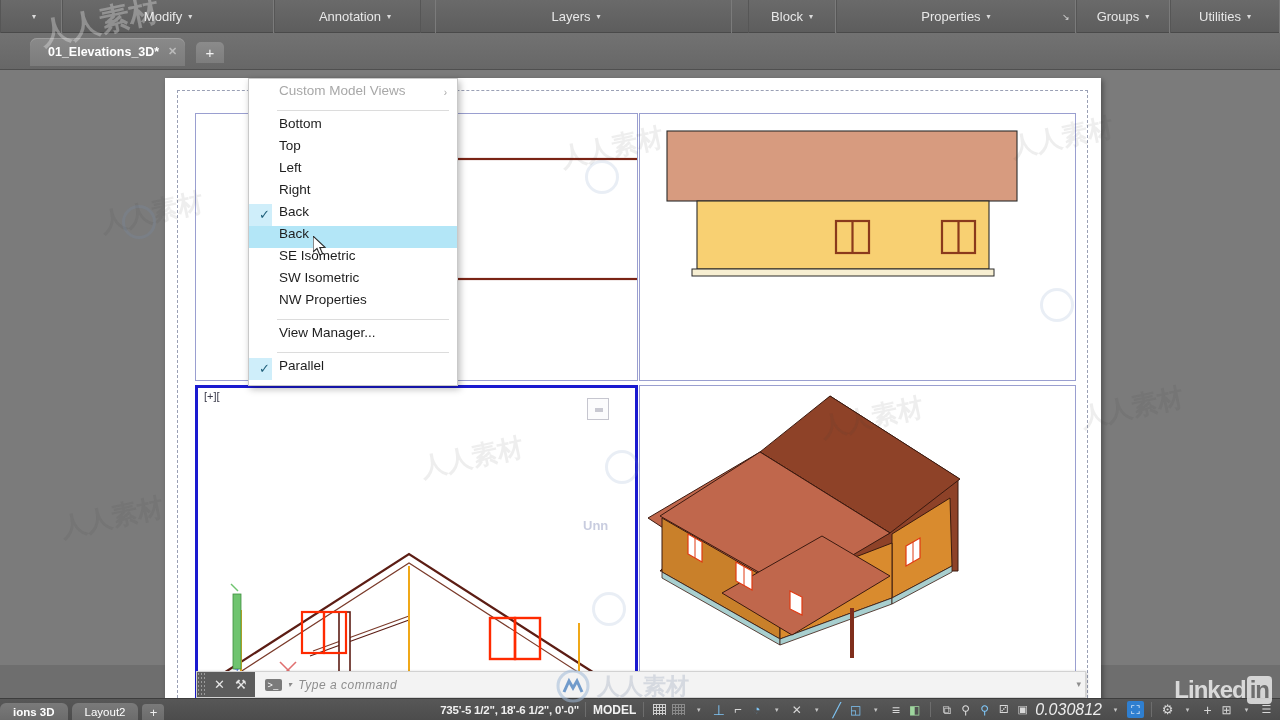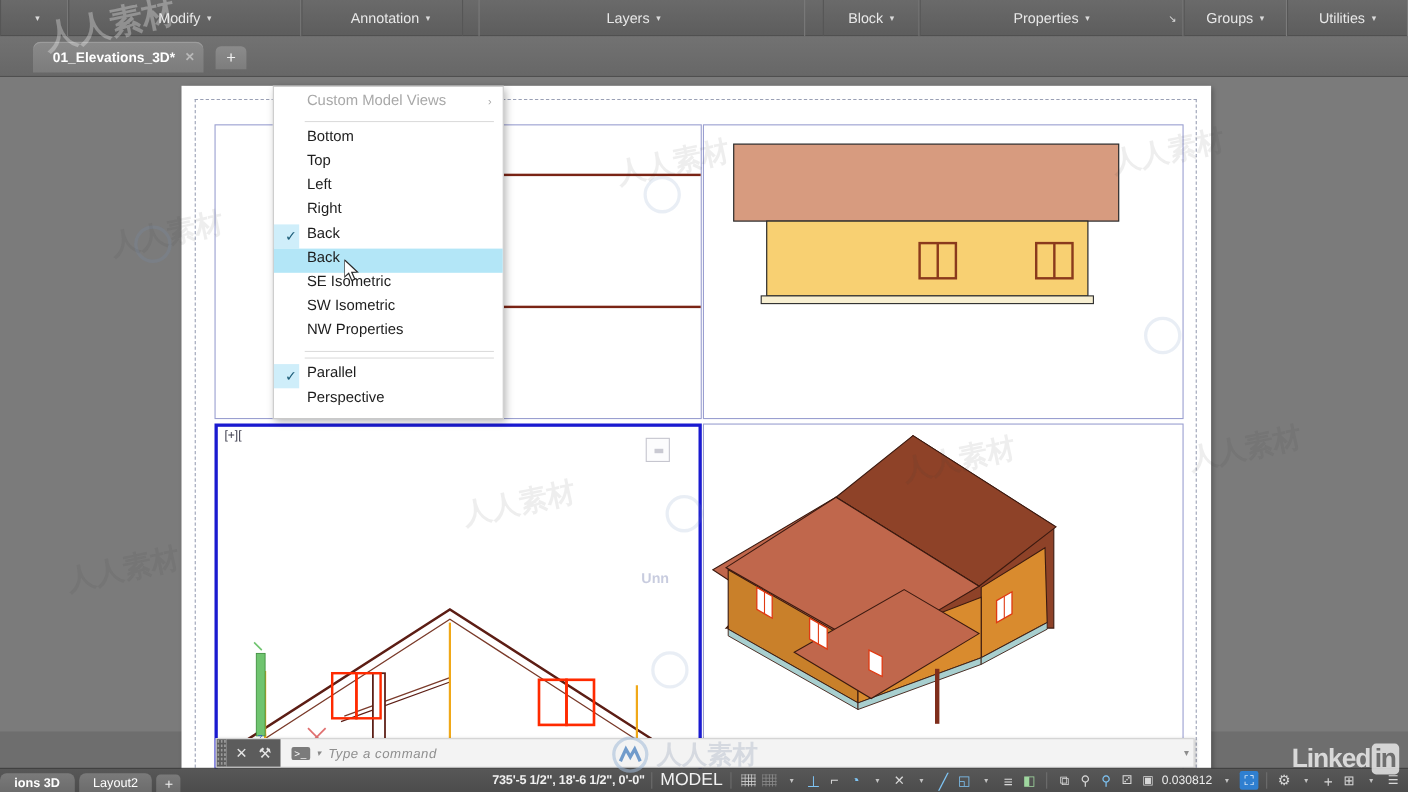--- a/index.html
+++ b/index.html
@@ -443,28 +443,28 @@
     <div class="menu-item">
       <span>SE Isometric</span>
     </div>
     <div class="menu-item">
       <span>SW Isometric</span>
     </div>
     <div class="menu-item">
       <span>NW Properties</span>
     </div>
     <div class="menu-sep"></div>
+    <div class="menu-item">
+      <span>View Manager...</span>
+    </div>
     <div class="menu-sep"></div>
     <div class="menu-item">
       <span class="check-bg"></span>
       <span class="check">✓</span>
       <span>Parallel</span>
-    </div>
-    <div class="menu-item">
-      <span>Perspective</span>
     </div>
   </div>
 
   <svg class="cursor-arrow" width="16" height="22" viewBox="0 0 16 22">
     <polygon points="0,0 0,16 4,12.5 6.8,19 9.6,17.8 6.8,11.6 12,11.3" fill="#ffffff" stroke="#2a2a2a" stroke-width="1.1"></polygon>
   </svg>
 
   <div class="cmdline">
     <div class="cmd-grip"></div>
     <div class="cmd-tools">
@@ -487,21 +487,21 @@
       <div class="layout-tab">
         <span>Layout2</span>
       </div>
       <div class="layout-add">+</div>
     </div>
 
     <div style="flex:1;"></div>
 
     <div class="coords">735'-5 1/2", 18'-6 1/2", 0'-0"</div>
     <div class="sb-sep"></div>
-    <div class="sb-btn" style="font-weight:normal;font-size:16px;color:#f2f2f2;">MODEL</div>
+    <div class="sb-btn" style="font-weight:bold;font-size:12px;color:#f2f2f2;">MODEL</div>
     <div class="sb-sep"></div>
 
     <div class="sb-btn">
         <span class="grid-icon"></span>
       </div>
     <div class="sb-btn">
         <span class="grid-icon dim"></span>
       </div>
     <div class="sb-btn sb-caret">▾</div>
     <div class="sb-btn on" style="font-size:14px;">⊥</div>
@@ -514,21 +514,21 @@
     <div class="sb-btn on" style="font-size:12px;">◱</div>
     <div class="sb-btn sb-caret">▾</div>
     <div class="sb-btn" style="font-size:14px;">≡</div>
     <div class="sb-btn" style="font-size:12px;color:#9fd79f;">◧</div>
     <div class="sb-sep"></div>
     <div class="sb-btn" style="font-size:12px;">⧉</div>
     <div class="sb-btn" style="font-size:12px;">⚲</div>
     <div class="sb-btn on" style="font-size:12px;">⚲</div>
     <div class="sb-btn" style="font-size:11px;">⚂</div>
     <div class="sb-btn" style="font-size:11px;">▣</div>
-    <div class="sb-btn" style="font-size:11px;min-width:auto;padding:0 2px;color:#ededed;">0.030812</div>
+    <div class="sb-btn" style="font-size:16px;min-width:auto;padding:0 2px;color:#ededed;font-style:italic;">0.030812</div>
     <div class="sb-btn sb-caret">▾</div>
     <div class="sb-btn on" style="font-size:12px;background:#2f7fd0;color:#fff;border-radius:2px;">⛶</div>
     <div class="sb-sep"></div>
     <div class="sb-btn" style="font-size:13px;">⚙</div>
     <div class="sb-btn sb-caret">▾</div>
     <div class="sb-btn" style="font-size:14px;">+</div>
     <div class="sb-btn" style="font-size:12px;">⊞</div>
     <div class="sb-btn sb-caret">▾</div>
     <div class="sb-btn" style="font-size:11px;">☰</div>
     <div style="width:4px;"></div>

